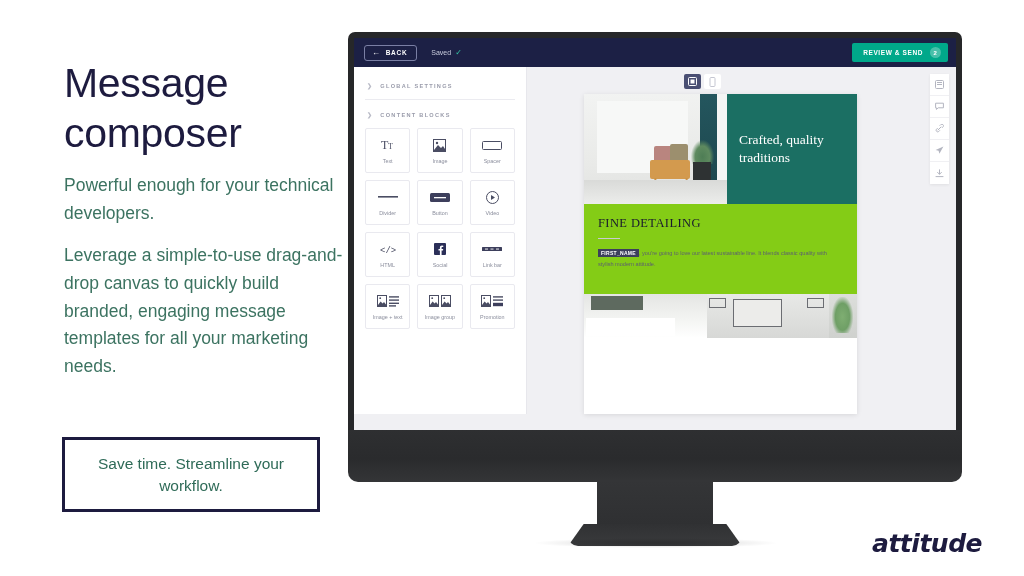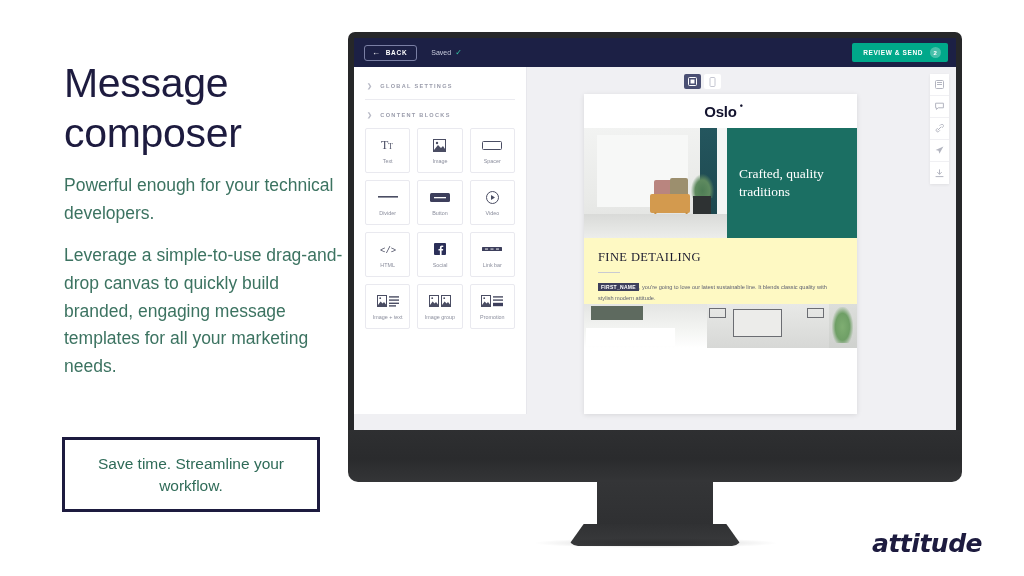--- a/index.html
+++ b/index.html
@@ -211,21 +211,21 @@
   .hero-img .plant { position: absolute; left: 75%; top: 42%; width: 16%; height: 22%; background: radial-gradient(ellipse at 50% 70%, #4e7d55 0%, #5e8a5f 45%, rgba(94,138,95,0) 72%); }
   .hero-teal {
     flex: 1; background: #1b6f63;
     display: flex; align-items: center;
     padding: 0 12px;
   }
   .hero-teal-text {
     font-family: "Liberation Serif", serif;
     color: #ffffff; font-size: 13.5px; line-height: 1.32;
   }
-  .email-section { padding: 12px 14px 0 14px; background: #fef9c3; }
+  .email-section { padding: 12px 14px 24px 14px; background: #84cc16; }
   .section-title {
     font-family: "Liberation Serif", serif;
     font-size: 12.5px; color: #1a1a2e; letter-spacing: 0.4px;
   }
   .section-rule { width: 22px; height: 1px; background: #c9cad2; margin: 7px 0 9px 0; }
   .section-body { font-size: 5.6px; line-height: 1.95; color: #5c5f70; }
   .token {
     background: #3d3f5c; color: #ffffff;
     padding: 1px 3px; font-size: 5px; letter-spacing: 0.3px; font-weight: 700;
   }
@@ -459,23 +459,20 @@
                 </svg>
             </div>
             <div class="vt-btn">
               <svg width="7" height="10" viewBox="0 0 7 10">
                   <rect x="1" y="0.5" width="5" height="9" rx="1" fill="none" stroke="currentColor"></rect>
                 </svg>
             </div>
           </div>
 
           <div class="email">
-            <div class="email-logo-bar">
-              <div class="email-logo"><span>Oslo</span><sup>•</sup></div>
-            </div>
 
             <div class="hero-row">
               <div class="hero-img">
                 <div class="wall"></div>
                 <div class="curtain2"></div>
                 <div class="curtain"></div>
                 <div class="plant"></div>
                 <div class="pot"></div>
                 <div class="cushion"></div>
                 <div class="cushion2"></div>

